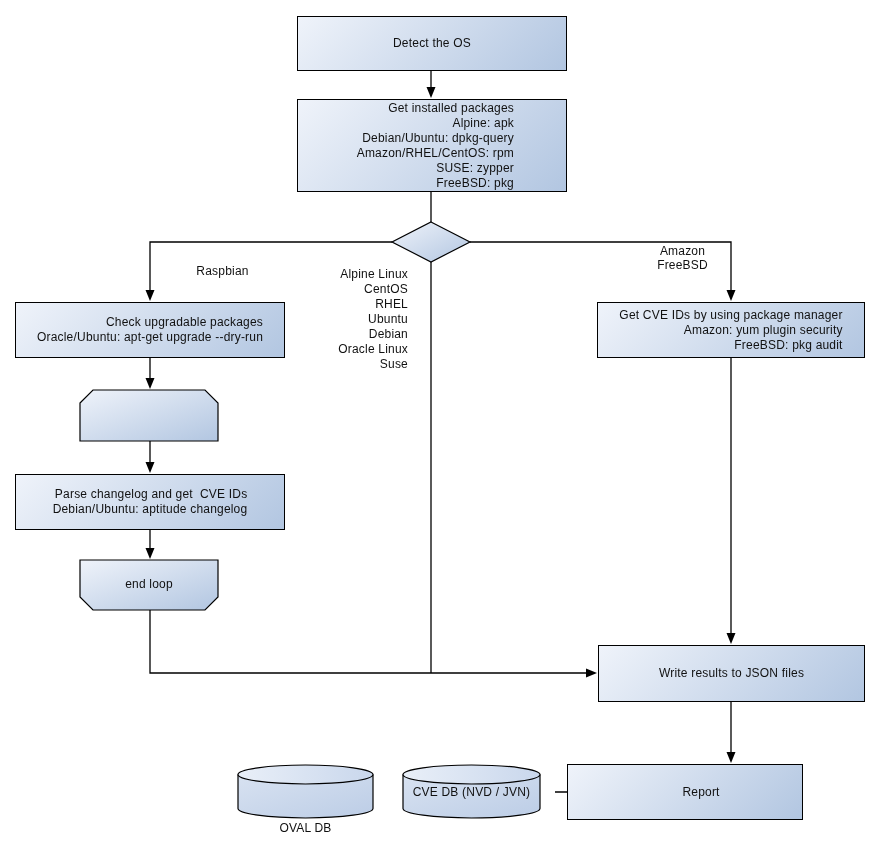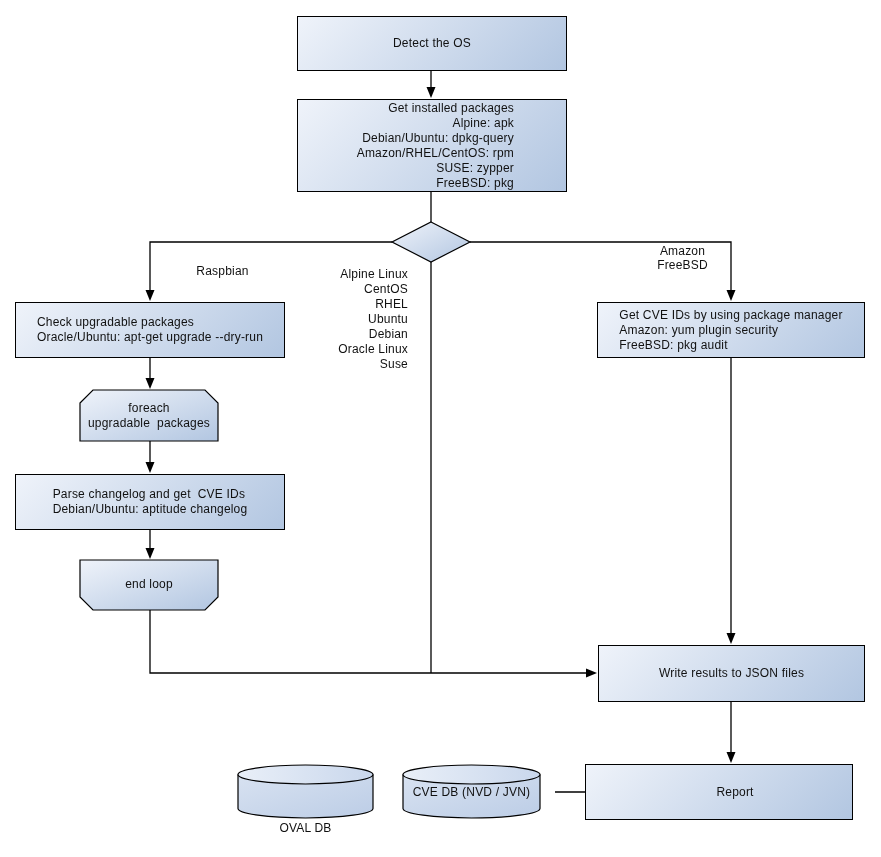--- a/index.html
+++ b/index.html
@@ -8,21 +8,21 @@
     font-family:"Liberation Sans", sans-serif; color:#111;
     overflow:hidden;
   }
   #wires { position:absolute; left:0; top:0; z-index:2; }
 
   .node {
     position:absolute; box-sizing:border-box; z-index:3;
     border:1px solid #000;
     background:linear-gradient(135deg, #eff3fa 0%, #b2c6e1 100%);
     display:flex; align-items:center; justify-content:center;
-    text-align:left; font-size:12px; line-height:15px;
+    text-align:right; font-size:12px; line-height:15px;
     letter-spacing:0.2px; white-space:pre-wrap;
   }
   .node.right-aligned { justify-content:flex-end; text-align:right; padding-right:52px; }
 
   .edge-label {
     position:absolute; z-index:3; font-size:12px; line-height:15px;
     letter-spacing:0.2px; white-space:pre-wrap;
   }
   .shape-label {
     position:absolute; z-index:3; font-size:12px; line-height:15px;
@@ -122,24 +122,22 @@
 
   <div class="node" style="left:15px; top:474px; width:270px; height:56px;">Parse changelog and get  CVE IDs
 Debian/Ubuntu: aptitude changelog</div>
 
   <div class="node" style="left:597px; top:302px; width:268px; height:56px;">Get CVE IDs by using package manager
 Amazon: yum plugin security
 FreeBSD: pkg audit</div>
 
   <div class="node" style="left:598px; top:645px; width:267px; height:57px;">Write results to JSON files</div>
 
-  <div class="node" style="left:585px; top:764px; width:268px; height:56px;padding-left:32px;">Report</div>
+  <div class="node" style="left:567px; top:764px; width:236px; height:56px;padding-left:32px;">Report</div>
 
-  <div class="shape-label" style="left:80px; top:390px; width:138px; height:51px;">foreach
-upgradable  packages</div>
 
   <div class="shape-label" style="left:80px; top:560px; width:138px; height:48px;">end loop</div>
 
   <div class="edge-label" style="left:180px; top:264px; width:85px; text-align:center;">Raspbian</div>
 
   <div class="edge-label" style="left:300px; top:267px; width:108px; text-align:right;">Alpine Linux
 CentOS
 RHEL
 Ubuntu
 Debian

